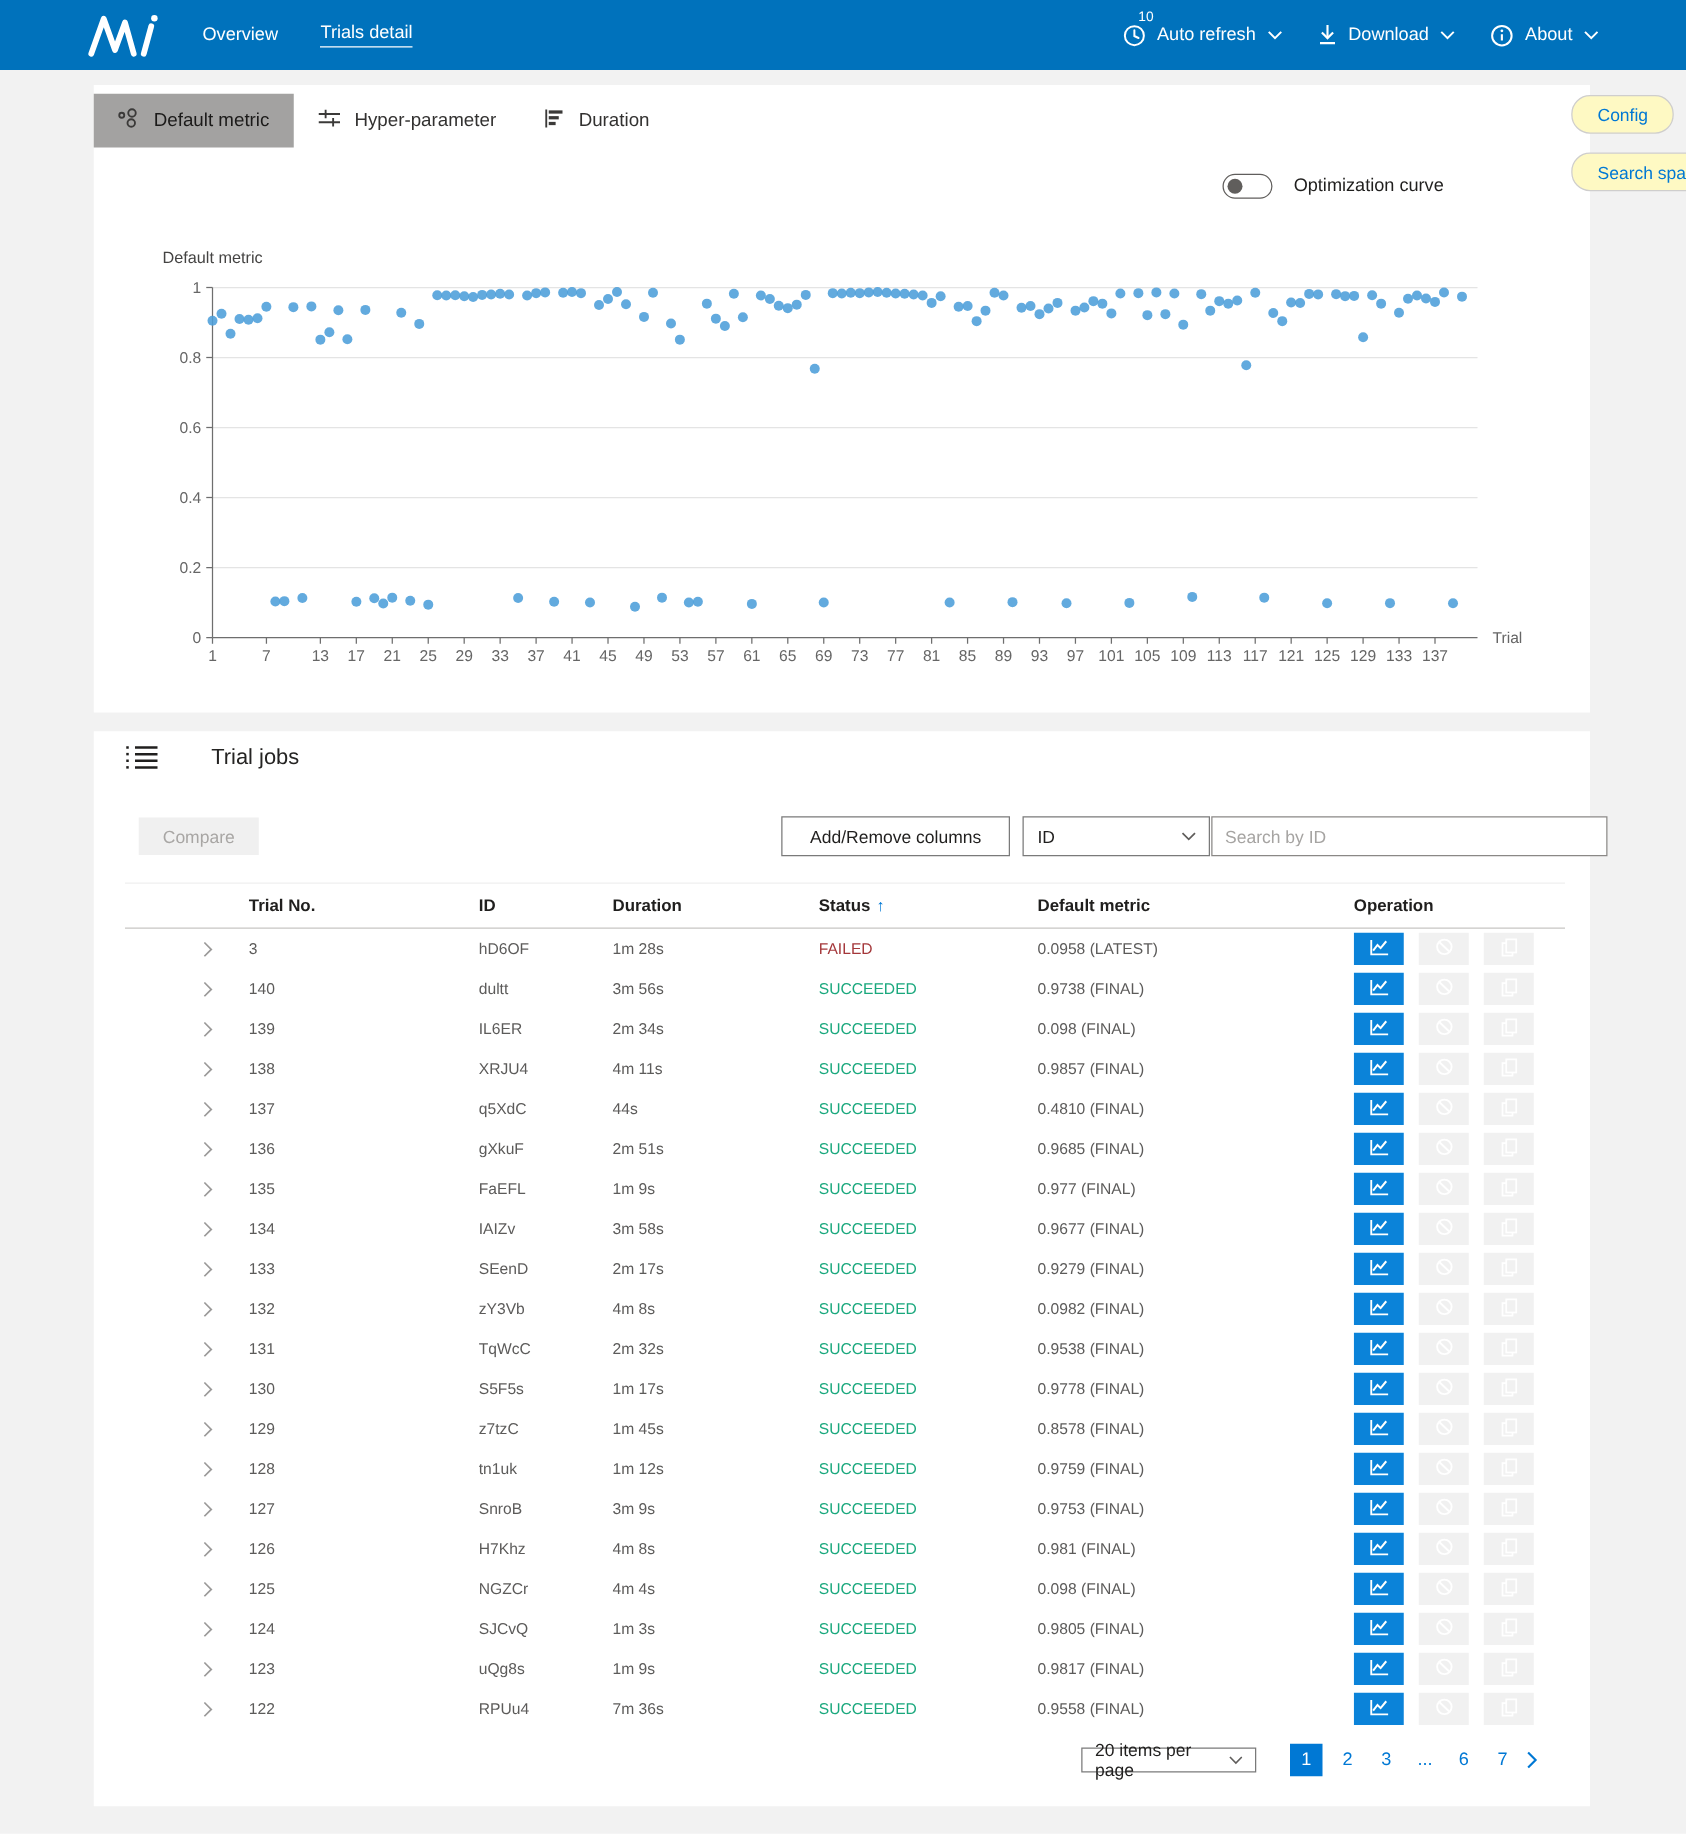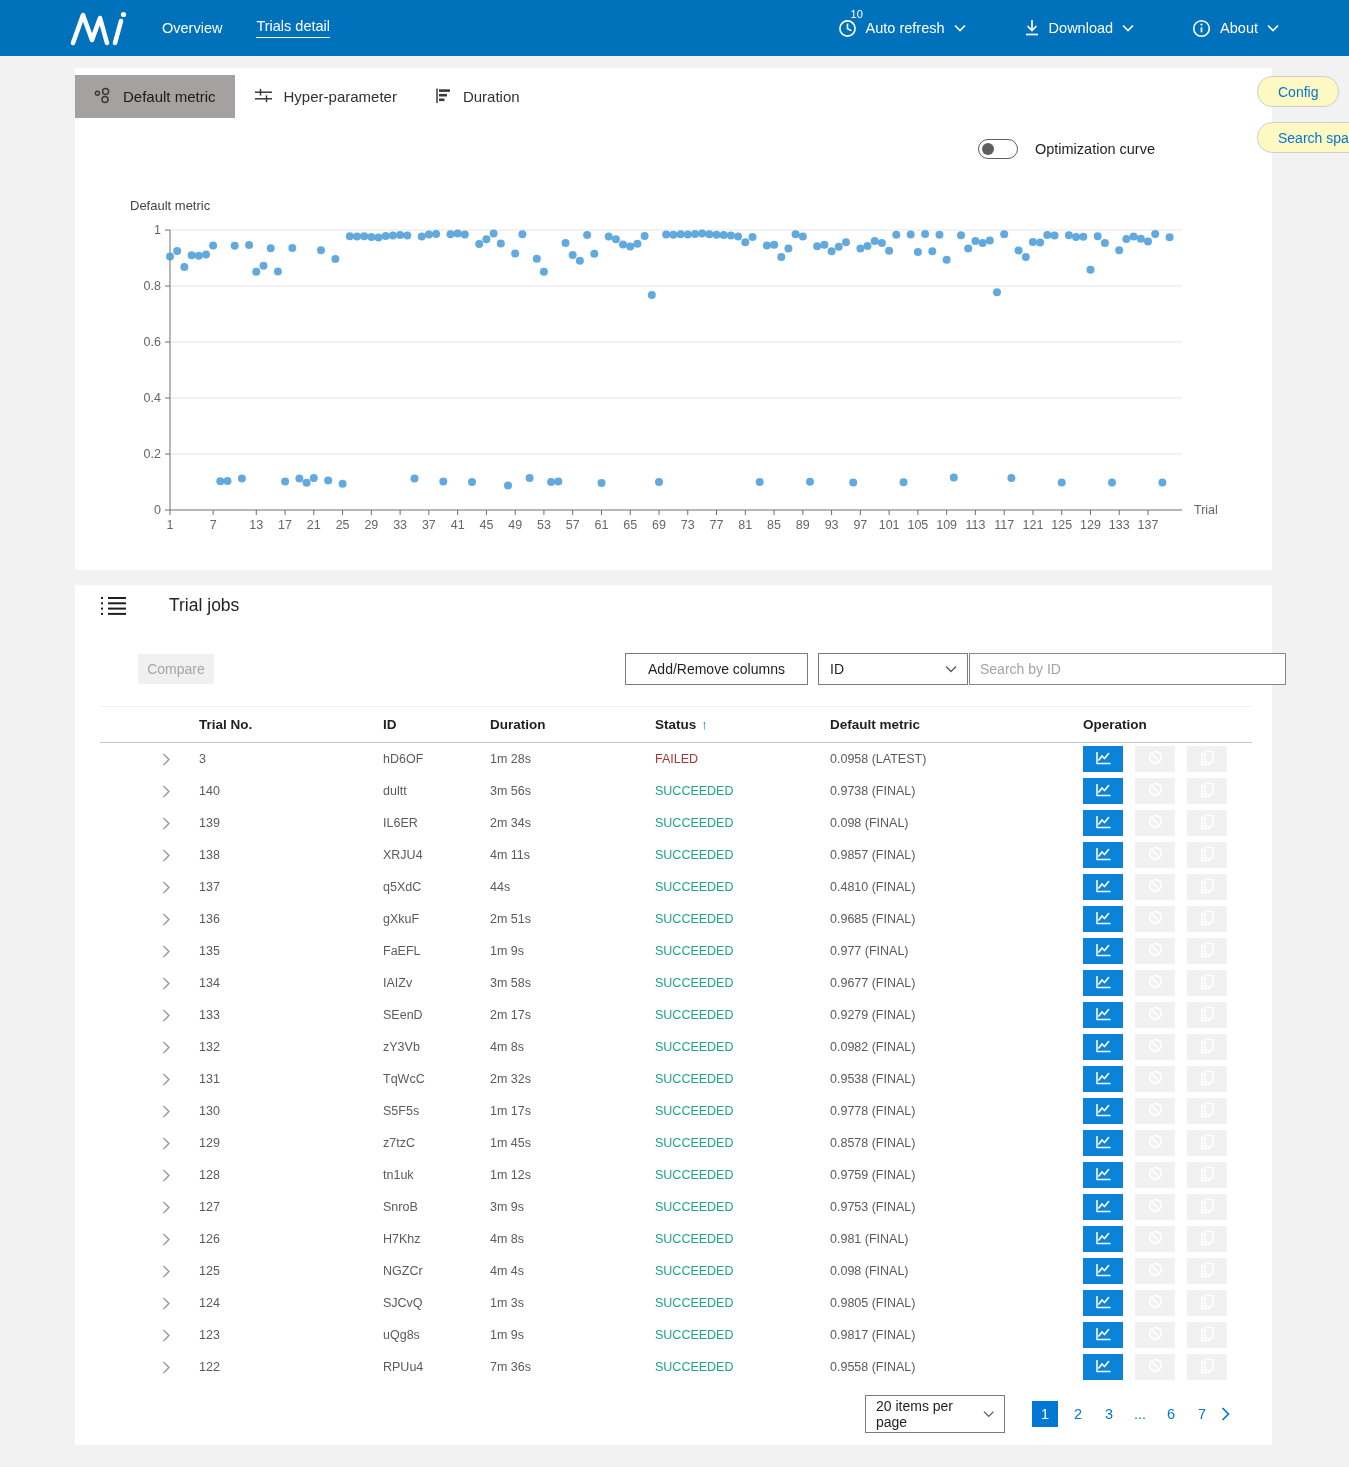--- a/index.html
+++ b/index.html
@@ -8,21 +8,21 @@
     background:#f2f2f2;font-family:"Liberation Sans",sans-serif;
     -webkit-font-smoothing:antialiased;
   }
   
   .topbar{position:absolute;top:0;left:0;width:1349px;height:56px;background:#0072BC;
     display:flex;align-items:center;color:#fff;box-sizing:border-box;padding:0 70px 0 68px}
   .logo{width:66px;height:40px;flex:0 0 auto}
   .nav{display:flex;align-items:center;gap:34px;margin-left:28px;font-size:14.5px}
   .nav a{color:#fff;text-decoration:none;cursor:pointer}
   .nav .active{border-bottom:1.5px solid #fff;padding-bottom:3px}
-  .top-right{margin-left:auto;display:flex;align-items:flex-start;gap:58px;font-size:14.5px}
+  .top-right{margin-left:auto;display:flex;align-items:flex-start;gap:28px;font-size:14.5px}
   .top-item{display:flex;align-items:center;gap:9px;cursor:pointer;position:relative}
   .badge{position:absolute;top:-11px;left:13px;font-size:11px;color:#fff}
   
   .panel{position:absolute;background:#fff}
   #panel1{left:75px;top:68px;width:1197px;height:502px}
   #panel2{left:75px;top:585px;width:1197px;height:860px}
   
   .pill{position:absolute;left:1257px;height:29px;background:#fef9c3;border:1px solid #cfcecd;
     border-radius:15px;color:#0078D4;font-size:14px;display:flex;align-items:center;
     padding:0 20px;white-space:nowrap;cursor:pointer;z-index:5}
@@ -40,21 +40,21 @@
     cursor:pointer;box-sizing:border-box;background:#fff}
   .knob{position:absolute;left:3px;top:3px;width:12px;height:12px;border-radius:50%;background:#605e5c}
   .toggle-label{font-size:14.5px;color:#201f1e}
   
   #chart-holder{position:absolute;left:25px;top:127px;width:1160px;height:350px}
   
   .tj-title-row{position:absolute;left:25px;top:9px;display:flex;align-items:center;gap:42px}
   .tj-title{font-size:17.5px;color:#252423;font-weight:400}
   .btn{box-sizing:border-box;display:flex;align-items:center;justify-content:center;cursor:pointer;
     font-family:inherit}
-  #compare-btn{position:absolute;left:63px;top:69px;width:76px;height:30px;background:#f0f0f0;
+  #compare-btn{position:absolute;left:36px;top:69px;width:96px;height:30px;background:#f0f0f0;
     color:#a8a6a4;font-size:14px;border:none}
   #addremove-btn{position:absolute;left:550px;top:68px;width:183px;height:32px;background:#fff;
     border:1px solid #7a7a7a;color:#201f1e;font-size:14px}
   #id-select{position:absolute;left:743px;top:68px;width:150px;height:32px;border:1px solid #7a7a7a;
     background:#fff;display:flex;align-items:center;justify-content:space-between;box-sizing:border-box;
     padding:0 10px 0 11px;font-size:14px;color:#201f1e;cursor:pointer}
   #search-input{position:absolute;left:894px;top:68px;width:317px;height:32px;border:1px solid #8a8886;
     box-sizing:border-box;padding:0 10px;font-size:14px;color:#0f766e;font-family:inherit;outline:none}
   #search-input::placeholder{color:#a6a4a2}
   .grid-cols{display:grid;grid-template-columns:99px 184px 107px 165px 175px 253px 169px;align-items:center}
@@ -64,21 +64,21 @@
   #table-body{position:absolute;left:25px;top:158px;width:1152px}
   .row{height:32px;font-size:12.5px;color:#5c5b5a}
   .cell{overflow:hidden;white-space:nowrap}
   .chev{padding-left:62px;box-sizing:border-box;display:flex;align-items:center}
   .ops{display:flex;gap:12px}
   .op-btn{width:40px;height:26px;border:none;display:flex;align-items:center;justify-content:center;cursor:pointer}
   .op-primary{background:#0b83d9}
   .op-disabled{background:#f1f1f1;cursor:default}
   
   #pager{position:absolute;left:790px;top:810px;display:flex;align-items:center}
-  #pp-select{width:140px;height:38px;border:1px solid #7a7a7a;box-sizing:border-box;display:flex;
+  #pp-select{width:140px;height:20px;border:1px solid #7a7a7a;box-sizing:border-box;display:flex;
     align-items:center;justify-content:space-between;padding:0 10px;font-size:14px;color:#201f1e;cursor:pointer;background:#fff}
   #pages{display:flex;align-items:center;gap:9px;margin-left:27px;font-size:14.5px;color:#0078D4}
   .page{min-width:22px;height:26px;display:flex;align-items:center;justify-content:center;cursor:pointer}
   .page.current{width:26px;background:#0078D4;color:#fff}
   .page.ellipsis{cursor:default}
   #next-arrow{margin-left:8px;cursor:pointer;display:flex;align-items:center}
 </style>
 </head>
 <body>
 

